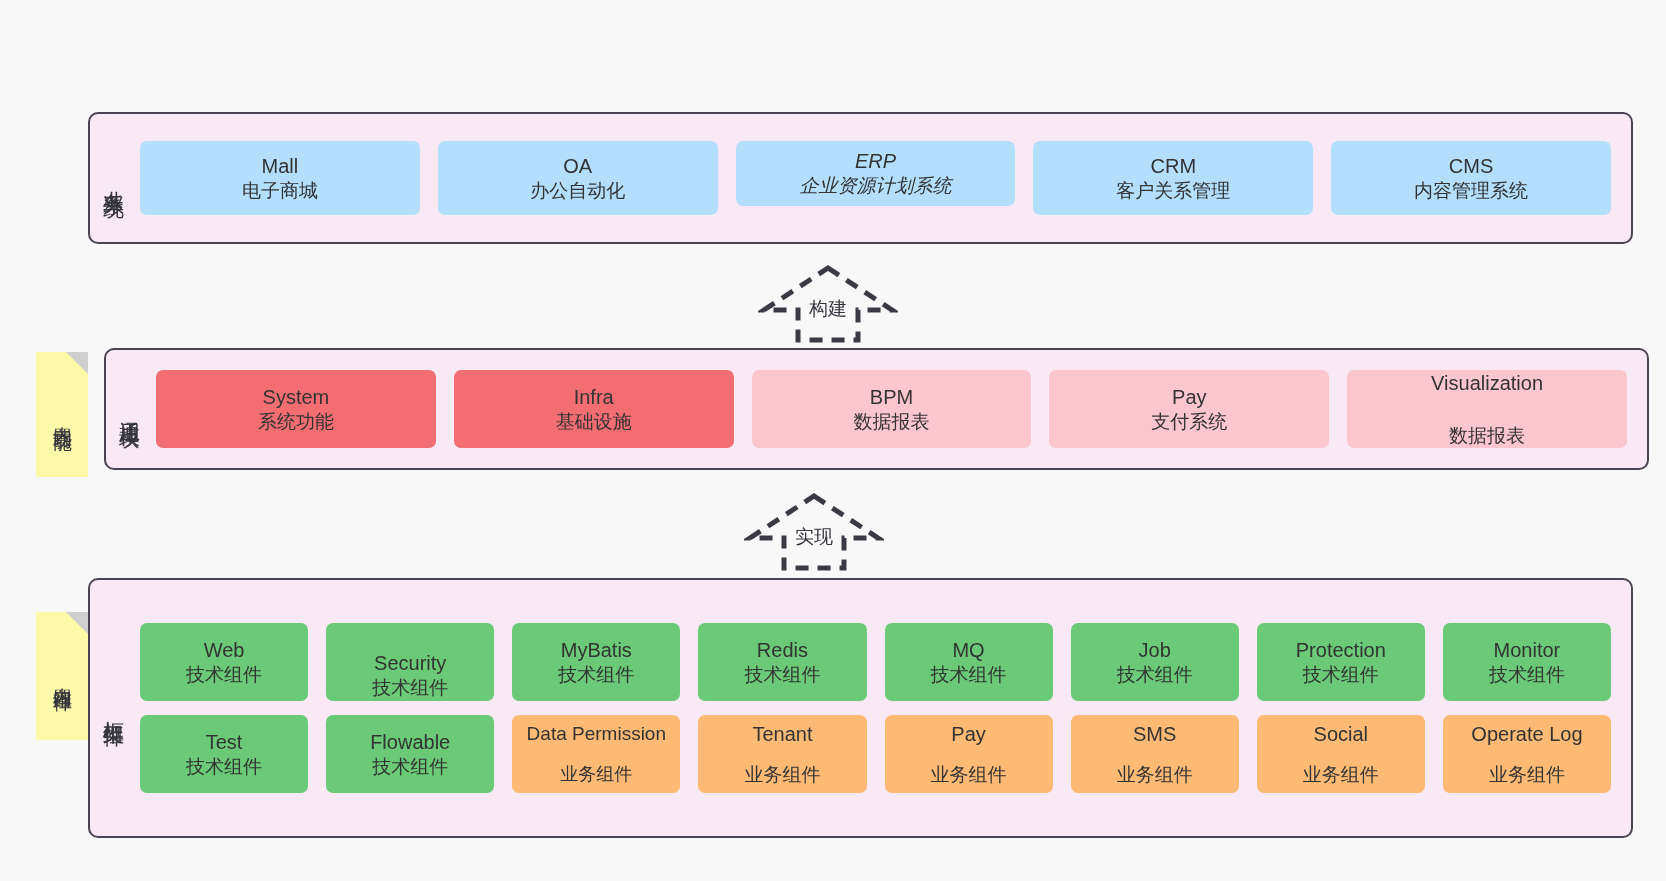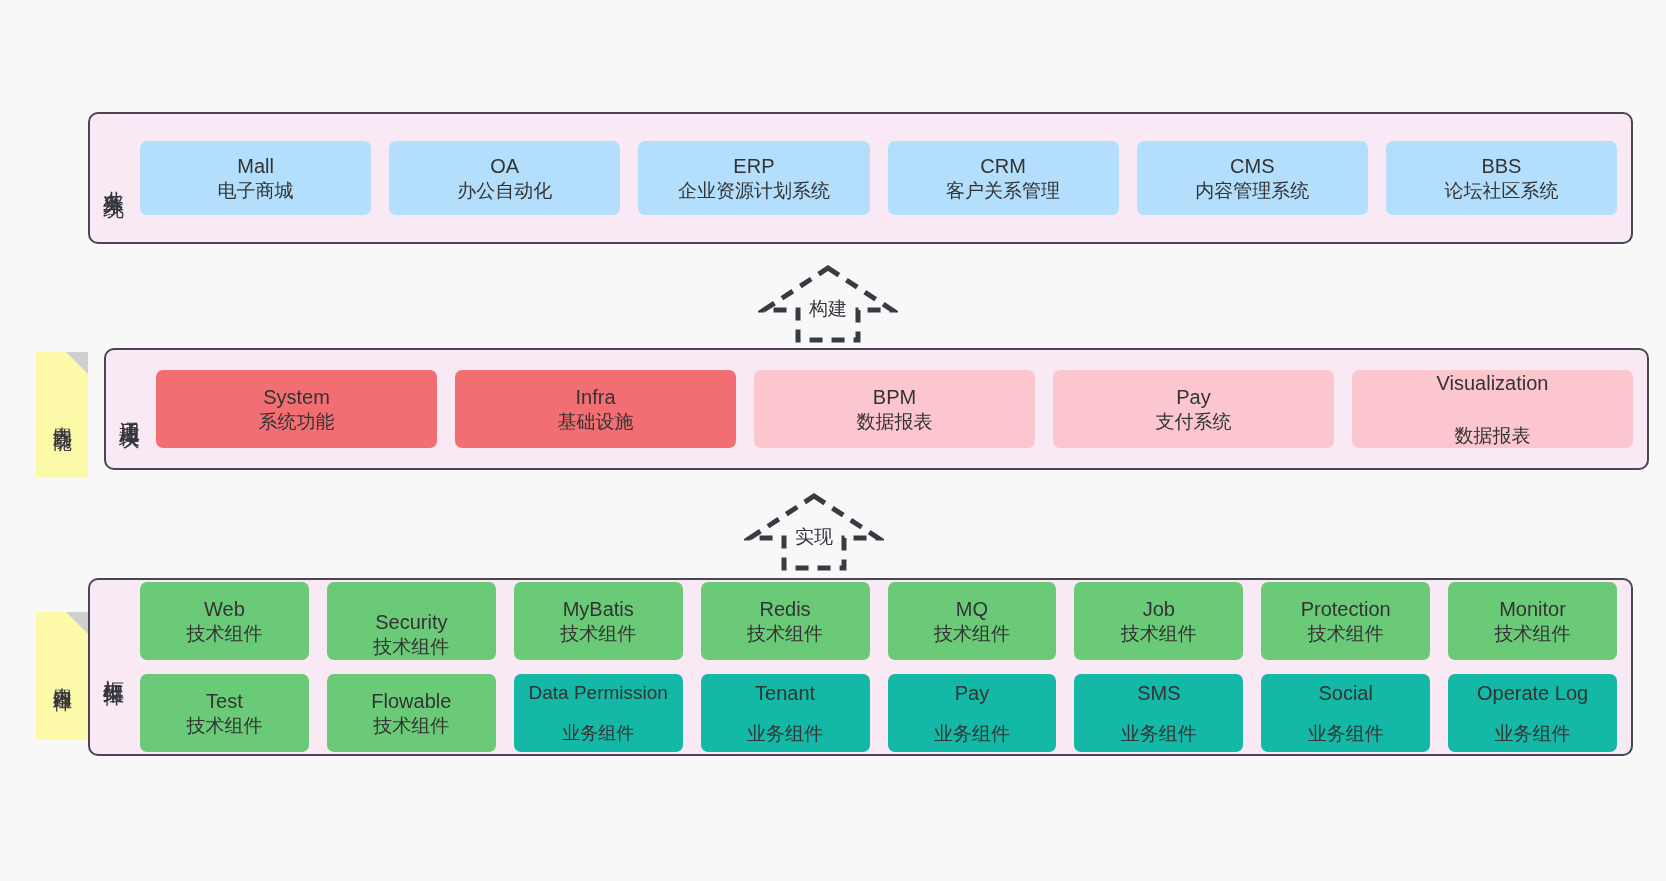--- a/index.html
+++ b/index.html
@@ -34,21 +34,21 @@
     text-orientation: upright;
     color: #35353d;
     padding: 6px 0;
   }
   .layer-body {
     flex: 1 1 auto;
     display: flex;
     flex-direction: column;
     justify-content: center;
     gap: 14px;
-    padding: 12px 14px 12px 4px;
+    padding: 12px 20px 12px 4px;
   }
   .row {
     display: flex;
     gap: 18px;
     align-items: stretch;
   }
   .cell {
     flex: 1 1 0;
     border-radius: 7px;
     display: flex;
@@ -62,21 +62,21 @@
   .cell .en { font-size: 20px; }
   .cell .cn { font-size: 19px; }
   .cell.three .en { font-size: 19px; }
   .cell.three .cn { font-size: 18px; }
 
   
   .c-blue        { background: #b3dffc; }
   .c-red         { background: #f36e73; }
   .c-pink        { background: #fcc6ce; }
   .c-green       { background: #6aca78; }
-  .c-lightgreen  { background: #14b8a6; gap: 16px; }
+  .c-lightgreen  { background: #fdba74; gap: 16px; }
 
   
   .note {
     position: absolute;
     background: #fcf9a8;
     display: flex;
     align-items: center;
     justify-content: center;
     font-size: 19px;
     letter-spacing: 2px;
@@ -120,35 +120,31 @@
     <div class="layer-body">
       <div class="row">
         <div class="cell c-blue" style="height:74px;">
           <span class="en">Mall</span>
           <span class="cn">电子商城</span>
         </div>
         <div class="cell c-blue" style="height:74px;">
           <span class="en">OA</span>
           <span class="cn">办公自动化</span>
         </div>
-        <div class="cell c-blue" style="height:74px;">
+        <div class="cell c-blue" style="height:65px;font-style:italic;">
           <span class="en">ERP</span>
           <span class="cn">企业资源计划系统</span>
         </div>
         <div class="cell c-blue" style="height:74px;">
           <span class="en">CRM</span>
           <span class="cn">客户关系管理</span>
         </div>
         <div class="cell c-blue" style="height:74px;">
           <span class="en">CMS</span>
           <span class="cn">内容管理系统</span>
-        </div>
-        <div class="cell c-blue" style="height:74px;">
-          <span class="en">BBS</span>
-          <span class="cn">论坛社区系统</span>
         </div>
       </div>
     </div>
   </div>
 
   <div class="arrow-wrap" style="left:758px; top:262px; width:140px; height:82px;">
     <svg width="140" height="82" viewBox="0 0 140 82" fill="none">
       <path d="M70 6 L134 48 L100 48 L100 78 L40 78 L40 48 L6 48 Z" stroke="#3a3a44" stroke-width="5" stroke-dasharray="13 9" stroke-linejoin="miter" fill="none"></path>
     </svg>
     <span class="arrow-label">构建</span>
@@ -190,21 +186,21 @@
     <svg width="140" height="82" viewBox="0 0 140 82" fill="none">
       <path d="M70 6 L134 48 L100 48 L100 78 L40 78 L40 48 L6 48 Z" stroke="#3a3a44" stroke-width="5" stroke-dasharray="13 9" stroke-linejoin="miter" fill="none"></path>
     </svg>
     <span class="arrow-label">实现</span>
   </div>
 
   <div class="note" style="left:36px; top:612px; width:52px; height:128px;">
     <span>内置组件</span>
   </div>
 
-  <div class="layer" id="layer-framework" style="left:88px; top:578px; width:1545px; height:178px;">
+  <div class="layer" id="layer-framework" style="left:88px; top:578px; width:1545px; height:260px;">
     <div class="layer-title">框架组件</div>
     <div class="layer-body">
 
       <div class="row">
         <div class="cell c-green" style="height:78px;">
           <span class="en">Web</span>
           <span class="cn">技术组件</span>
         </div>
         <div class="cell c-green" style="height:78px;justify-content:flex-end;">
           <span class="en">Security</span>

